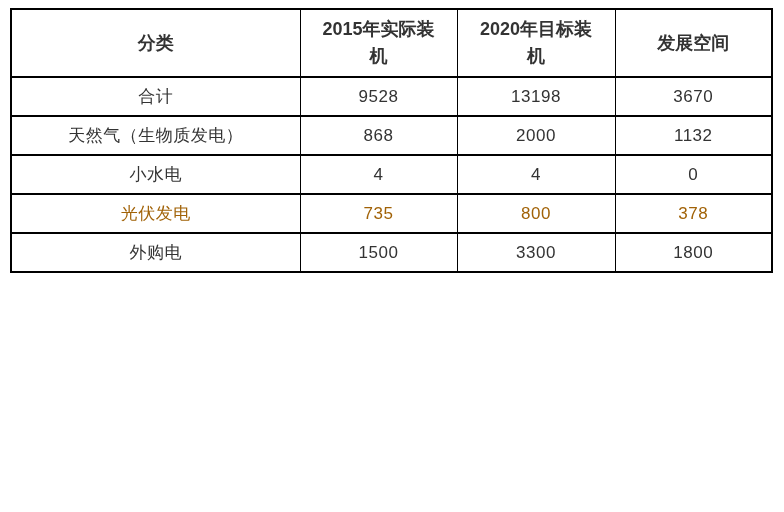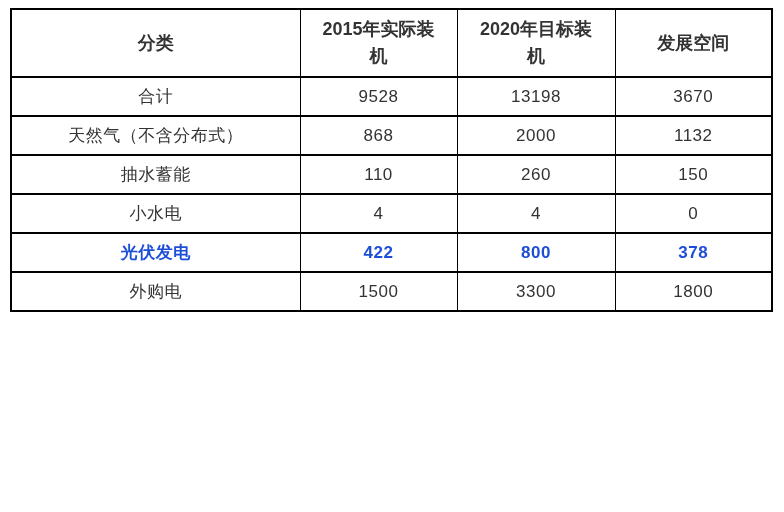--- a/index.html
+++ b/index.html
@@ -45,22 +45,22 @@
   tbody tr {
     height: 39px;
   }
   td {
     font-size: 17px;
     font-weight: normal;
     padding: 0 6px;
     letter-spacing: 0.5px;
   }
   tr.highlight td {
-    color: #1d4ed8;
-    font-weight: bold;
+    color: #a16207;
+    font-weight: normal;
   }
   col.c1 { width: 289px; }
   col.c2 { width: 157px; }
   col.c3 { width: 158px; }
   col.c4 { width: 157px; }
 </style>
 </head>
 <body>
 
 <div class="table-wrap">
@@ -80,40 +80,34 @@
         </tr>
     </thead>
     <tbody>
         <tr>
           <td>合计</td>
           <td>9528</td>
           <td>13198</td>
           <td>3670</td>
         </tr>
         <tr>
-          <td>天然气（不含分布式）</td>
+          <td>天然气（生物质发电）</td>
           <td>868</td>
           <td>2000</td>
           <td>1132</td>
-        </tr>
-        <tr>
-          <td>抽水蓄能</td>
-          <td>110</td>
-          <td>260</td>
-          <td>150</td>
         </tr>
         <tr>
           <td>小水电</td>
           <td>4</td>
           <td>4</td>
           <td>0</td>
         </tr>
         <tr class="highlight">
           <td>光伏发电</td>
-          <td>422</td>
+          <td>735</td>
           <td>800</td>
           <td>378</td>
         </tr>
         <tr>
           <td>外购电</td>
           <td>1500</td>
           <td>3300</td>
           <td>1800</td>
         </tr>
       </tbody>

